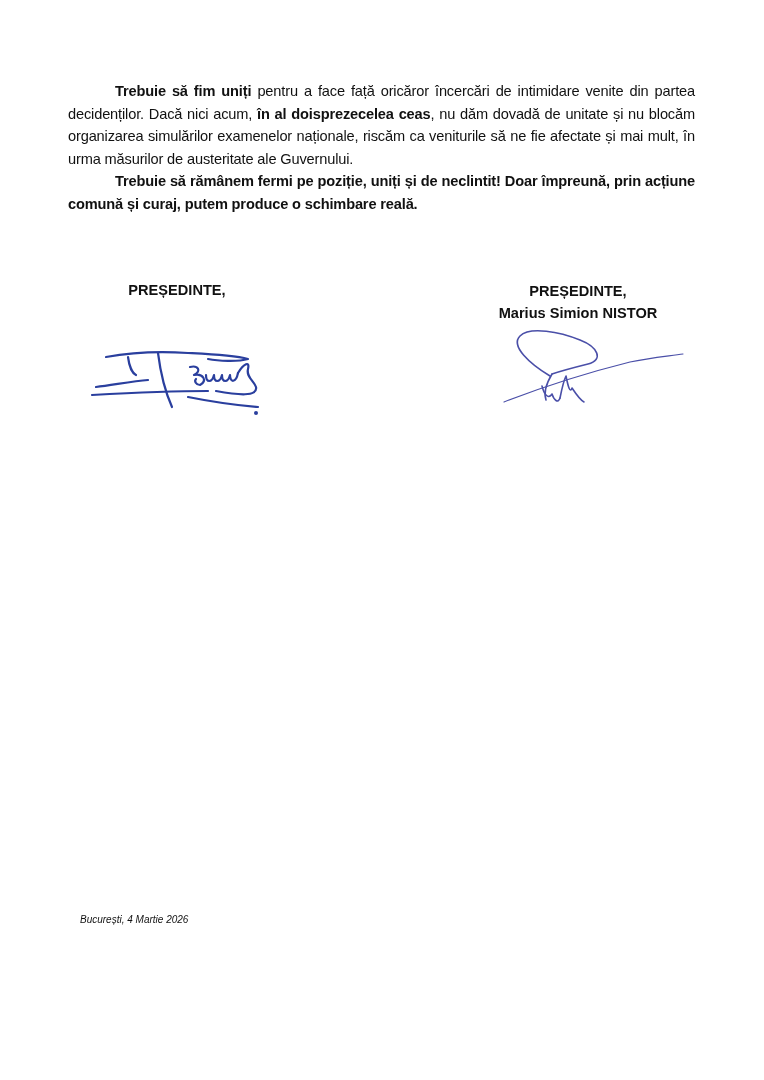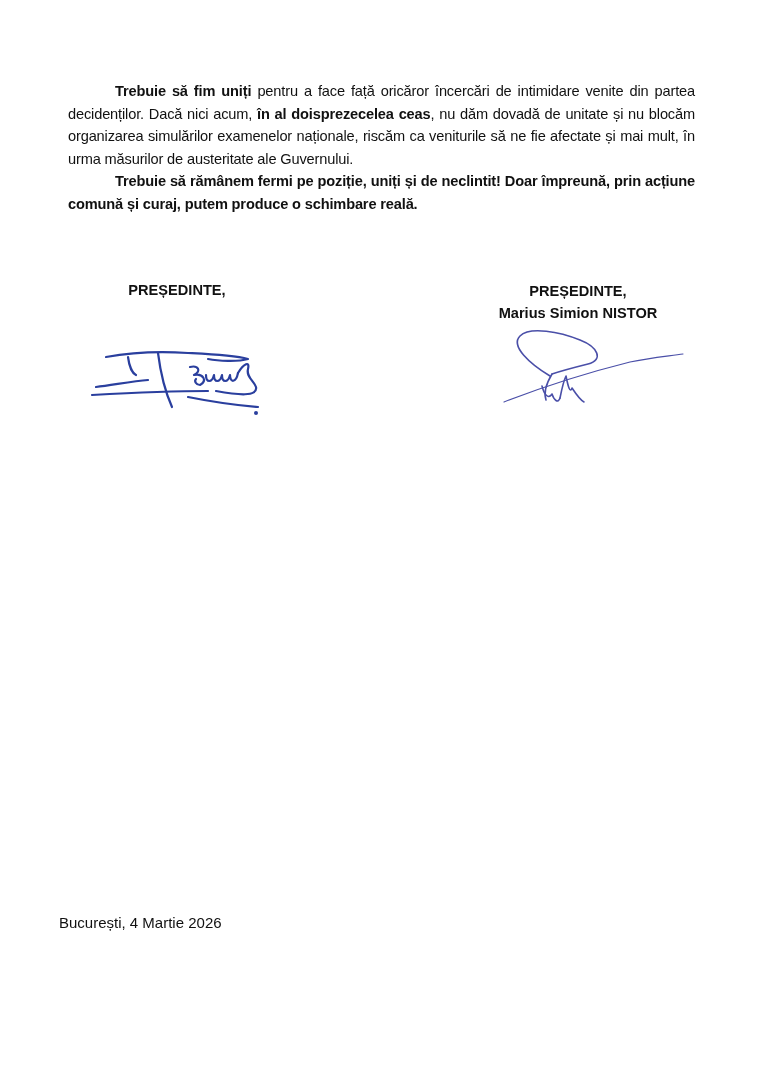--- a/index.html
+++ b/index.html
@@ -9,21 +9,21 @@
   .body-text { position: absolute; left: 68px; top: 80px; width: 627px;
                font-size: 14.6px; line-height: 22.5px; text-align: justify; letter-spacing: -0.15px; }
   .para { margin: 0; text-indent: 47px; }
   .para b { font-weight: bold; }
   .sig-block { position: absolute; text-align: center; font-weight: bold; font-size: 14.6px; line-height: 22px; }
   .sig-left { left: 92px; top: 279px; width: 170px; }
   .sig-right { left: 478px; top: 280px; width: 200px; text-align: center; }
   .signature { position: absolute; }
   .sig-img-left { left: 88px; top: 345px; width: 200px; height: 72px; }
   .sig-img-right { left: 500px; top: 328px; width: 185px; height: 82px; }
-  .footer { position: absolute; left: 59px; top: 914px; font-size: 15px; }
+  .footer { position: absolute; left: 80px; top: 914px; font-style: italic; font-size: 10px; }
 </style>
 </head>
 <body>
 
 <div class="page">
 
   <div class="body-text">
     <p class="para"><b>Trebuie să fim uniți</b><span> pentru a face față oricăror încercări de intimidare venite din partea decidenților. Dacă nici acum, </span><b>în al doisprezecelea ceas</b><span>, nu dăm dovadă de unitate și nu blocăm organizarea simulărilor examenelor naționale, riscăm ca veniturile să ne fie afectate și mai mult, în urma măsurilor de austeritate ale Guvernului.</span></p>
     <p class="para"><b>Trebuie să rămânem fermi pe poziție, uniți și de neclintit! Doar împreună, prin acțiune comună și curaj, putem produce o schimbare reală.</b></p>
   </div>

